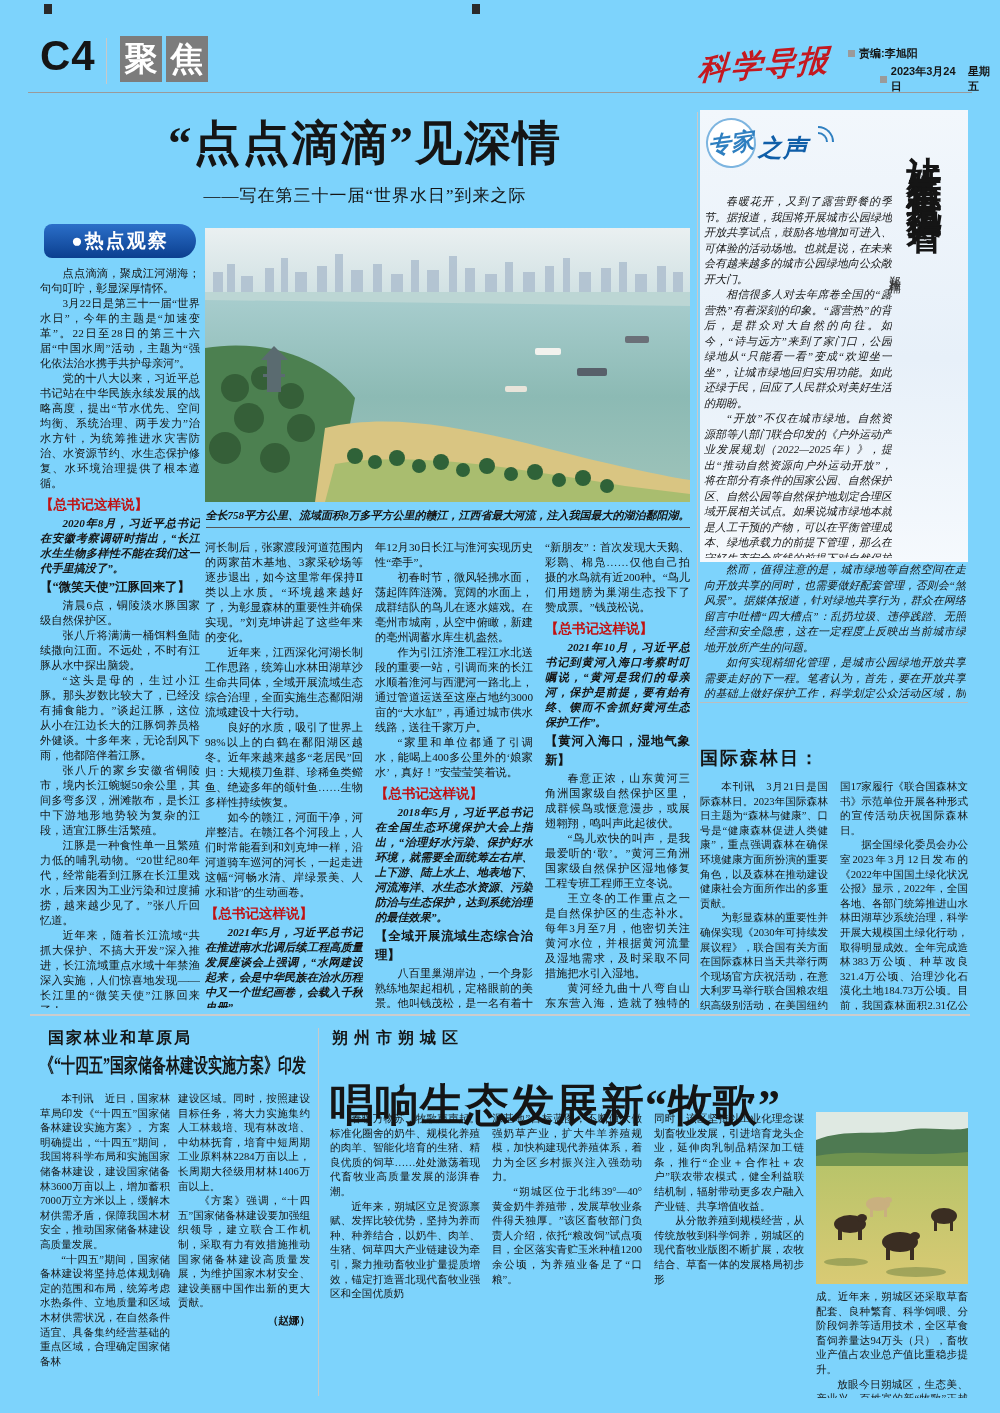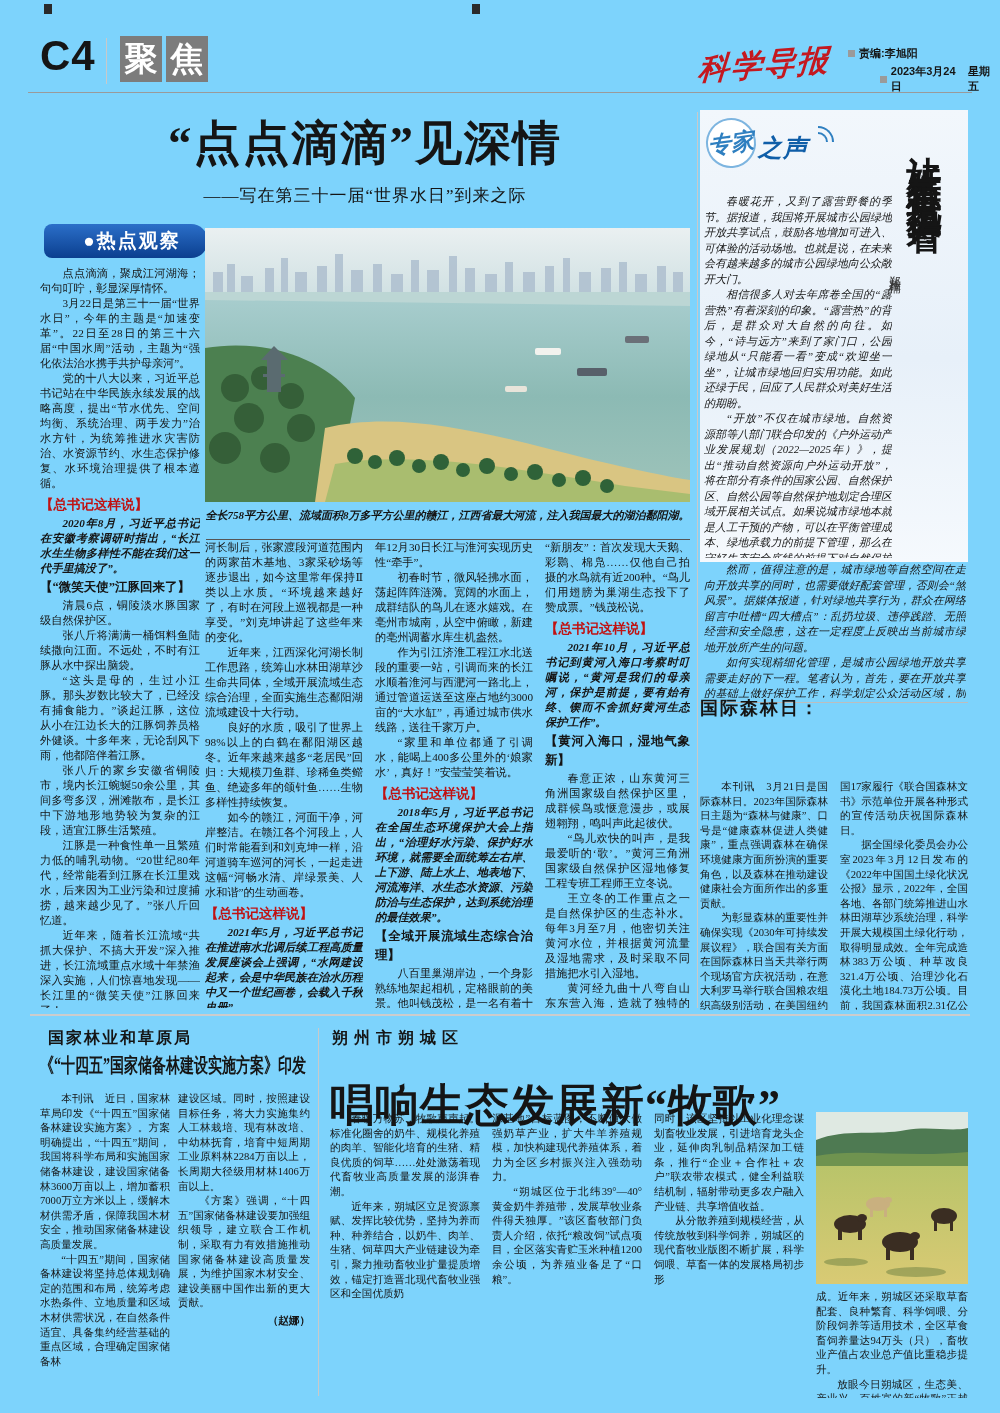--- a/index.html
+++ b/index.html
@@ -24,23 +24,23 @@
   .edline{font-family:"Liberation Sans",sans-serif;font-size:11px;font-weight:bold;display:flex;align-items:center;gap:4px;}
   .sq{width:7px;height:7px;background:#9a9a9a;display:inline-block;}
   .hrule{background:#9a9a9a;}
   .vrule{background:#c9c9c9;}
 
   
   .headline{font-size:47px;font-weight:900;text-align:center;letter-spacing:2px;white-space:nowrap;}
   .subtitle{font-size:17px;text-align:center;letter-spacing:1px;}
   .badge{background:linear-gradient(180deg,#2b6fc9,#0b3f8f);color:#fff;font-weight:bold;font-size:19px;
          letter-spacing:2px;border-radius:8px 17px 17px 8px;display:flex;align-items:center;justify-content:center;
-         font-family:"Liberation Sans",sans-serif;padding-left:12px;}
+         font-family:"Liberation Sans",sans-serif;}
   .caption{font-size:11px;font-weight:bold;font-style:italic;text-align:center;}
-  .caption span{border-bottom:1px solid #555;padding-bottom:16px;display:inline-block;}
+  .caption span{border-bottom:1px solid #555;padding-bottom:4px;display:inline-block;}
 
   
   .expert-panel{background:linear-gradient(180deg,#f2f7fc 0%,#e7f0f9 55%,#f5f9fd 100%);}
   .expert .para{font-style:italic;font-size:11px;line-height:15.5px;font-weight:500;}
   .vtitle{writing-mode:vertical-rl;font-size:35px;font-weight:900;letter-spacing:6px;line-height:1.0;}
   .vauthor{writing-mode:vertical-rl;font-size:12px;letter-spacing:3px;color:#333;}
   .logo-zj{font-size:23px;font-weight:bold;font-style:italic;color:#2e7fc0;border:2px solid #7db5e0;border-radius:50%;
            width:46px;height:46px;display:flex;align-items:center;justify-content:center;transform:rotate(-8deg);background:#fff;}
   .logo-zs{font-size:24px;font-weight:900;color:#0f5ea8;letter-spacing:1px;font-family:"Liberation Sans",sans-serif;font-style:italic;}
   .arc{border:solid #2e7fc0;border-width:2px 2px 0 0;border-radius:0 100% 0 0;position:absolute;}
@@ -178,21 +178,21 @@
       <p class="para quote">2020年8月，习近平总书记在安徽考察调研时指出，“长江水生生物多样性不能在我们这一代手里搞没了”。</p>
       <p class="para black-head">【“微笑天使”江豚回来了】</p>
       <p class="para">清晨6点，铜陵淡水豚国家级自然保护区。</p>
       <p class="para">张八斤将满满一桶饵料鱼陆续撒向江面。不远处，不时有江豚从水中探出脑袋。</p>
       <p class="para">“这头是母的，生过小江豚。那头岁数比较大了，已经没有捕食能力。”谈起江豚，这位从小在江边长大的江豚饲养员格外健谈。十多年来，无论刮风下雨，他都陪伴着江豚。</p>
       <p class="para">张八斤的家乡安徽省铜陵市，境内长江蜿蜒50余公里，其间多弯多汊，洲滩散布，是长江中下游地形地势较为复杂的江段，适宜江豚生活繁殖。</p>
       <p class="para">江豚是一种食性单一且繁殖力低的哺乳动物。“20世纪80年代，经常能看到江豚在长江里戏水，后来因为工业污染和过度捕捞，越来越少见了。”张八斤回忆道。</p>
       <p class="para">近年来，随着长江流域“共抓大保护、不搞大开发”深入推进，长江流域重点水域十年禁渔深入实施，人们惊喜地发现——长江里的“微笑天使”江豚回来了！</p>
     </div>
   <div class="abs col" style="left:205px;top:540px;width:158px;height:468px;">
-      <p class="para cont">河长制后，张家渡段河道范围内的两家苗木基地、3家采砂场等逐步退出，如今这里常年保持Ⅱ类以上水质。“环境越来越好了，有时在河段上巡视都是一种享受。”刘克坤讲起了这些年来的变化。</p>
+      <p class="para cont">河长制后，张家渡段河道范围内的两家苗木基地、3家采砂场等逐步退出，如今这里常年保持Ⅱ类以上水质。“环境越来越好了，为彰显森林的重要性并确保实现。”刘克坤讲起了这些年来的变化。</p>
       <p class="para">近年来，江西深化河湖长制工作思路，统筹山水林田湖草沙生命共同体，全域开展流域生态综合治理，全面实施生态鄱阳湖流域建设十大行动。</p>
       <p class="para">良好的水质，吸引了世界上98%以上的白鹤在鄱阳湖区越冬。近年来越来越多“老居民”回归：大规模刀鱼群、珍稀鱼类鳤鱼、绝迹多年的颌针鱼……生物多样性持续恢复。</p>
       <p class="para">如今的赣江，河面干净，河岸整洁。在赣江各个河段上，人们时常能看到和刘克坤一样，沿河道骑车巡河的河长，一起走进这幅“河畅水清、岸绿景美、人水和谐”的生动画卷。</p>
       <p class="para red-head">【总书记这样说】</p>
       <p class="para quote">2021年5月，习近平总书记在推进南水北调后续工程高质量发展座谈会上强调，“水网建设起来，会是中华民族在治水历程中又一个世纪画卷，会载入千秋史册”。</p>
     </div>
   <div class="abs col" style="left:375px;top:540px;width:158px;height:468px;">
       <p class="para cont">年12月30日长江与淮河实现历史性“牵手”。</p>
       <p class="para">初春时节，微风轻拂水面，荡起阵阵涟漪。宽阔的水面上，成群结队的鸟儿在逐水嬉戏。在亳州市城南，从空中俯瞰，新建的亳州调蓄水库生机盎然。</p>
       <p class="para">作为引江济淮工程江水北送段的重要一站，引调而来的长江水顺着淮河与西淝河一路北上，通过管道运送至这座占地约3000亩的“大水缸”，再通过城市供水线路，送往千家万户。</p>
@@ -228,21 +228,21 @@
       <p class="para">春暖花开，又到了露营野餐的季节。据报道，我国将开展城市公园绿地开放共享试点，鼓励各地增加可进入、可体验的活动场地。也就是说，在未来会有越来越多的城市公园绿地向公众敞开大门。</p>
       <p class="para">相信很多人对去年席卷全国的“露营热”有着深刻的印象。“露营热”的背后，是群众对大自然的向往。如今，“诗与远方”来到了家门口，公园绿地从“只能看一看”变成“欢迎坐一坐”，让城市绿地回归实用功能。如此还绿于民，回应了人民群众对美好生活的期盼。</p>
       <p class="para">“开放”不仅在城市绿地。自然资源部等八部门联合印发的《户外运动产业发展规划（2022—2025年）》，提出“推动自然资源向户外运动开放”，将在部分有条件的国家公园、自然保护区、自然公园等自然保护地划定合理区域开展相关试点。如果说城市绿地本就是人工干预的产物，可以在平衡管理成本、绿地承载力的前提下管理，那么在守好生态安全底线的前提下对自然保护地划定开放共享区域，更展现了国家推动自然资源开放共享的决心和信心。</p>
     </div>
   <div class="abs col expert" style="left:704px;top:562px;width:262px;height:136px;">
       <p class="para">然而，值得注意的是，城市绿地等自然空间在走向开放共享的同时，也需要做好配套管理，否则会“煞风景”。据媒体报道，针对绿地共享行为，群众在网络留言中吐槽“四大槽点”：乱扔垃圾、违停践踏、无照经营和安全隐患，这在一定程度上反映出当前城市绿地开放所产生的问题。</p>
       <p class="para">如何实现精细化管理，是城市公园绿地开放共享需要走好的下一程。笔者认为，首先，要在开放共享的基础上做好保护工作，科学划定公众活动区域，制定完善各类活动规则，加强对游客的引导。在这一方面，广州、上海等地已在去年出台公园草坪开放管理指引等文件，值得各地借鉴。其次，还要在服务上做好“绣花功”，如通过草种轮种、完善养护等，让绿地更绿；加强监管巡逻和保洁频次，科学布设垃圾桶等，减少乱扔垃圾的行为；建好停车场、公厕等基础设施，等等。最后，还可引入更多市场力量，打造健身区、露营区等功能多样的区域，提升城市公园绿地的功能性、场景性。这也能为公园可持续运营带来一股新的“源头活水”。</p>
     </div>
   <div class="abs hrule" style="left:700px;top:702px;width:268px;height:1px;background:#bdbdbd;"></div>
 
-  <div class="abs f-kicker" style="left:700px;top:696px;">国际森林日：</div>
+  <div class="abs f-kicker" style="left:700px;top:746px;">国际森林日：</div>
   <div class="abs col small" style="left:700px;top:780px;width:128px;height:230px;">
       <p class="para">本刊讯　3月21日是国际森林日。2023年国际森林日主题为“森林与健康”、口号是“健康森林促进人类健康”，重点强调森林在确保环境健康方面所扮演的重要角色，以及森林在推动建设健康社会方面所作出的多重贡献。</p>
       <p class="para">为彰显森林的重要性并确保实现《2030年可持续发展议程》，联合国有关方面在国际森林日当天共举行两个现场官方庆祝活动，在意大利罗马举行联合国粮农组织高级别活动，在美国纽约联合国总部举行经社部庆祝活动。</p>
     </div>
   <div class="abs col small" style="left:840px;top:780px;width:128px;height:230px;">
       <p class="para cont">国17家履行《联合国森林文书》示范单位开展各种形式的宣传活动庆祝国际森林日。</p>
       <p class="para">据全国绿化委员会办公室2023年3月12日发布的《2022年中国国土绿化状况公报》显示，2022年，全国各地、各部门统筹推进山水林田湖草沙系统治理，科学开展大规模国土绿化行动，取得明显成效。全年完成造林383万公顷、种草改良321.4万公顷、治理沙化石漠化土地184.73万公顷。目前，我国森林面积2.31亿公顷，森林覆盖率达24.02%，草地面积2.65亿公顷，草原综合植被盖度达50.32%。</p>
     </div>
 
   <div class="abs" style="left:30px;top:1014px;width:940px;height:2px;background:#cccccc;"></div>
@@ -266,21 +266,21 @@
   <div class="abs col small" style="left:330px;top:1112px;width:150px;height:284px;">
       <p class="para">春暖万物苏，牧歌声声起。标准化圈舍的奶牛、规模化养殖的肉羊、智能化培育的生猪、精良优质的饲草……处处激荡着现代畜牧业高质量发展的澎湃春潮。</p>
       <p class="para">近年来，朔城区立足资源禀赋、发挥比较优势，坚持为养而种、种养结合，以奶牛、肉羊、生猪、饲草四大产业链建设为牵引，聚力推动畜牧业扩量提质增效，锚定打造晋北现代畜牧业强区和全国优质奶</p>
     </div>
   <div class="abs col small" style="left:492px;top:1112px;width:150px;height:284px;">
       <p class="para cont">源基地”目标蓝图，不断做大做强奶草产业，扩大牛羊养殖规模，加快构建现代养殖体系，着力为全区乡村振兴注入强劲动力。</p>
       <p class="para">“朔城区位于北纬39°—40°黄金奶牛养殖带，发展草牧业条件得天独厚。”该区畜牧部门负责人介绍，依托“粮改饲”试点项目，全区落实青贮玉米种植1200余公顷，为养殖业备足了“口粮”。</p>
     </div>
   <div class="abs col small" style="left:654px;top:1112px;width:150px;height:284px;">
       <p class="para cont">同时，该区坚持以工业化理念谋划畜牧业发展，引进培育龙头企业，延伸肉乳制品精深加工链条，推行“企业＋合作社＋农户”联农带农模式，健全利益联结机制，辐射带动更多农户融入产业链、共享增值收益。</p>
-      <p class="para">从分散养殖到规模经营，从传统放牧到科学饲养，朔城区的现代畜牧业版图不断扩展，科学饲喂、草畜一体的发展格局初步形</p>
+      <p class="para">从分散养殖到规模经营，从传统放牧到科学饲养，朔城区的现代畜牧业版图不断扩展，农牧结合、草畜一体的发展格局初步形</p>
     </div>
 
   <svg class="abs" style="left:816px;top:1112px;" width="152" height="172" viewBox="0 0 152 172">
     <defs>
       <linearGradient id="field" x1="0" y1="0" x2="0" y2="1">
         <stop offset="0" stop-color="#b9c46a"></stop>
           <stop offset="1" stop-color="#d9ca74"></stop>
       </linearGradient>
     </defs>
     <rect width="152" height="172" fill="#dfe9e2"></rect>

